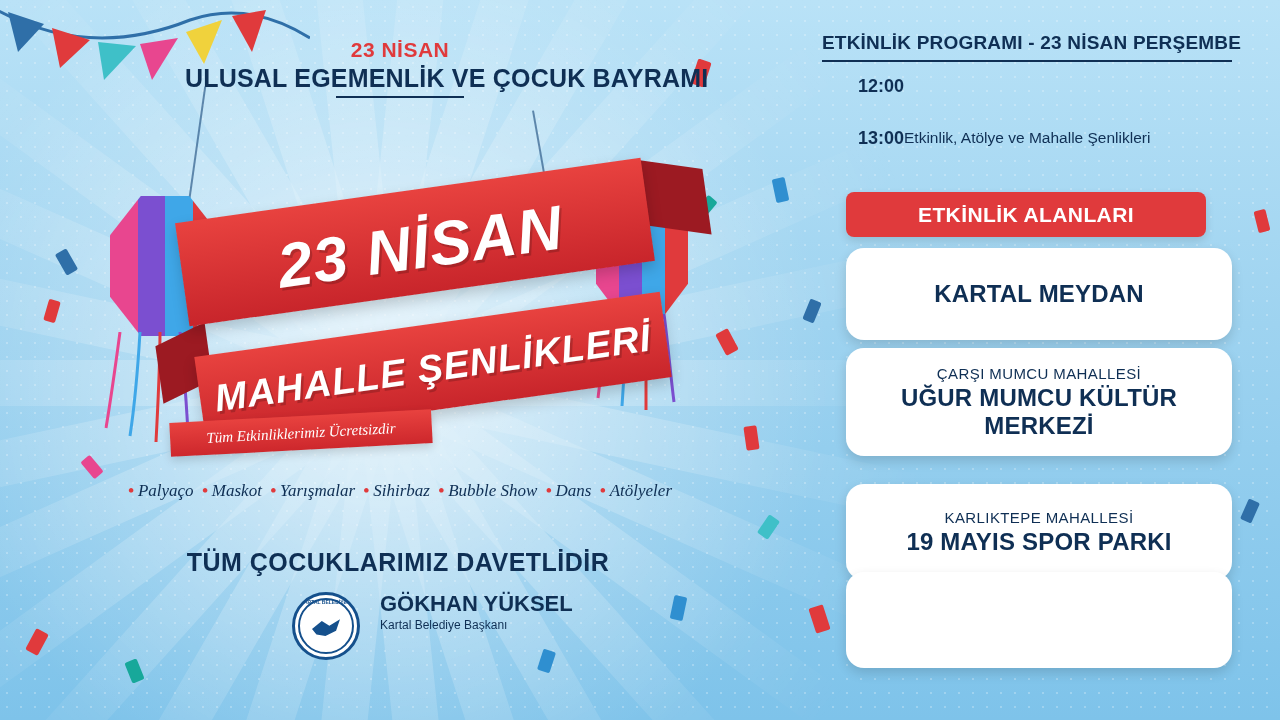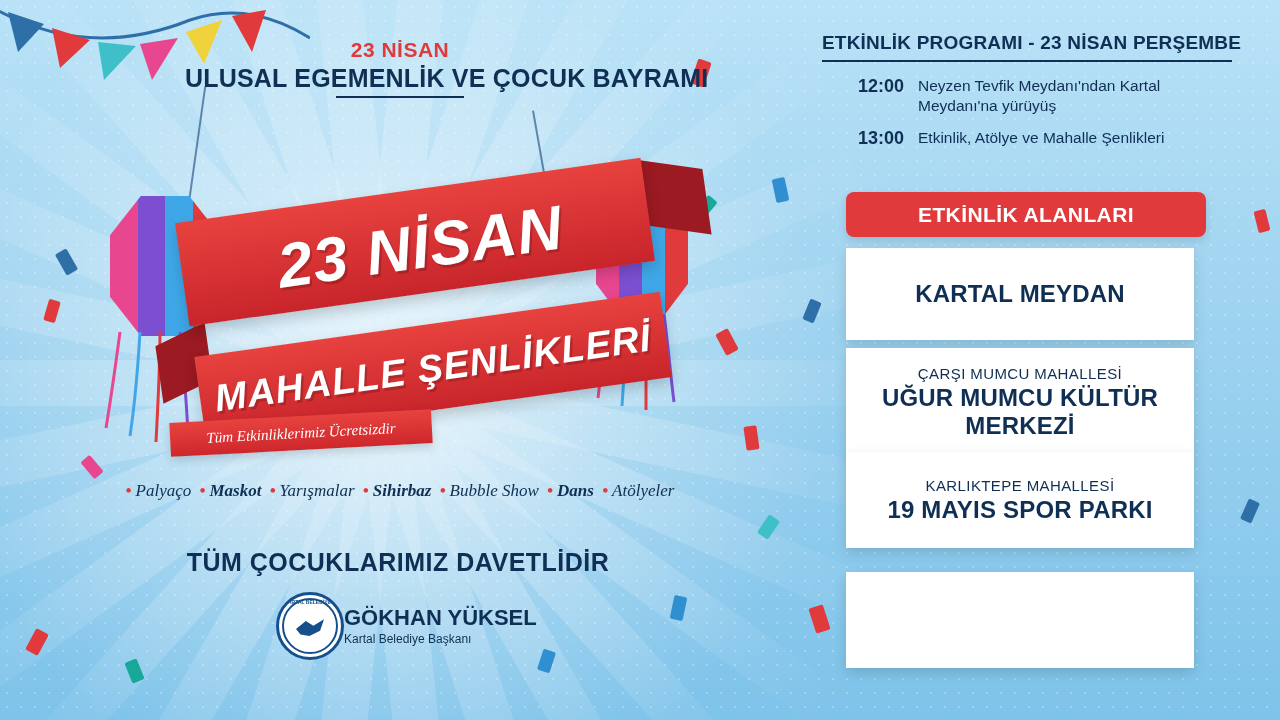--- a/index.html
+++ b/index.html
@@ -77,30 +77,30 @@
     width:100%;height:100%;
     clip-path:polygon(28% 0%,72% 0%,100% 28%,100% 72%,72% 100%,28% 100%,0% 72%,0% 28%);
     display:flex;
   }
   .lan-body span{flex:1;height:100%;}
   .string{position:absolute;width:2px;background:#2f5d8a;opacity:.7;}
 
   
   .acts{position:absolute;left:78px;top:476px;width:640px;text-align:center;color:#0f2f54;}
   .acts .row{font-size:17px;font-style:italic;font-family:"Liberation Serif",serif;line-height:30px;}
-  .acts .row b{font-weight:bold;font-style:italic;}
+  .acts .row b{font-weight:normal;font-style:italic;}
   .dotsep{color:#e03a3c;font-weight:bold;padding:0 4px;}
 
   .invite{
     position:absolute;left:78px;top:548px;width:640px;text-align:center;
     color:#0f2f54;font-weight:bold;font-size:25px;letter-spacing:.5px;
   }
 
   
-  .sign{position:absolute;left:276px;top:592px;display:flex;align-items:center;gap:0;}
+  .sign{position:absolute;left:292px;top:592px;display:flex;gap:20px;}
   .logo{
     width:62px;height:62px;border-radius:50%;
     background:#fff;border:3px solid #15508c;position:relative;overflow:hidden;
     display:flex;align-items:center;justify-content:center;
   }
   .logo .ring{
     position:absolute;inset:3px;border-radius:50%;border:2px solid #15508c;
   }
   .logo .bird{
     width:28px;height:22px;background:#15508c;
@@ -110,40 +110,40 @@
   .logo .ltxt{position:absolute;top:4px;left:0;width:100%;text-align:center;font-size:5px;color:#15508c;font-weight:bold;}
   .sign .name{color:#0f2f54;font-weight:bold;font-size:22px;line-height:1.05;}
   .sign .role{color:#0f2f54;font-size:12px;margin-top:3px;}
 
   
   .prog-title{
     position:absolute;left:822px;top:32px;width:430px;
     color:#0f2f54;font-weight:bold;font-size:19px;letter-spacing:.2px;
   }
   .prog-rule{position:absolute;left:822px;top:60px;width:410px;height:2px;background:#0f2f54;}
-  .prog-item{position:absolute;display:flex;gap:14px;color:#0f2f54;}
+  .prog-item{position:absolute;display:flex;color:#0f2f54;}
   .prog-item .time{font-weight:bold;font-size:18px;width:54px;text-align:right;}
   .prog-item .desc{font-size:15.5px;line-height:20px;max-width:300px;}
 
   .areas-title{
     position:absolute;left:846px;top:192px;width:360px;height:45px;border-radius:8px;
     background:#e03a3c;color:#fff;display:flex;align-items:center;justify-content:center;
     font-weight:bold;font-size:21px;letter-spacing:.4px;box-shadow:0 4px 10px rgba(0,0,0,.12);
   }
   .card{
-    position:absolute;left:846px;width:348px;border-radius:0;background:#fff;
+    position:absolute;left:846px;width:386px;border-radius:18px;background:#fff;
     box-shadow:0 5px 12px rgba(0,0,0,.14);
     display:flex;flex-direction:column;align-items:center;justify-content:center;
     color:#0f2f54;text-align:center;padding:0 14px;box-sizing:border-box;
   }
   .card .sub{font-size:15px;letter-spacing:.4px;line-height:20px;}
   .card .main{font-weight:bold;font-size:24px;line-height:28px;letter-spacing:.2px;}
   .card1{top:248px;height:92px;}
   .card2{top:348px;height:108px;}
-  .card3{top:452px;height:96px;}
+  .card3{top:484px;height:96px;}
   .card4{top:572px;height:96px;}
 </style>
 </head>
 <body>
 
 <div class="poster">
 
   <div class="rays">
     <i style="transform:rotate(0deg)"></i>
       <i style="transform:rotate(12deg)"></i>
@@ -283,21 +283,20 @@
       <div class="name">GÖKHAN YÜKSEL</div>
       <div class="role">Kartal Belediye Başkanı</div>
     </div>
   </div>
 
   <div class="prog-title">ETKİNLİK PROGRAMI - 23 NİSAN PERŞEMBE</div>
   <div class="prog-rule"></div>
 
   <div class="prog-item" style="left:850px;top:76px;">
     <div class="time">12:00</div>
-    <div class="desc">Neyzen Tevfik Meydanı'ndan Kartal Meydanı'na yürüyüş</div>
   </div>
   <div class="prog-item" style="left:850px;top:128px;">
     <div class="time">13:00</div>
     <div class="desc">Etkinlik, Atölye ve Mahalle Şenlikleri</div>
   </div>
 
   <div class="areas-title">ETKİNLİK ALANLARI</div>
 
   <div class="card card1">
     <div class="main">KARTAL MEYDAN</div>

